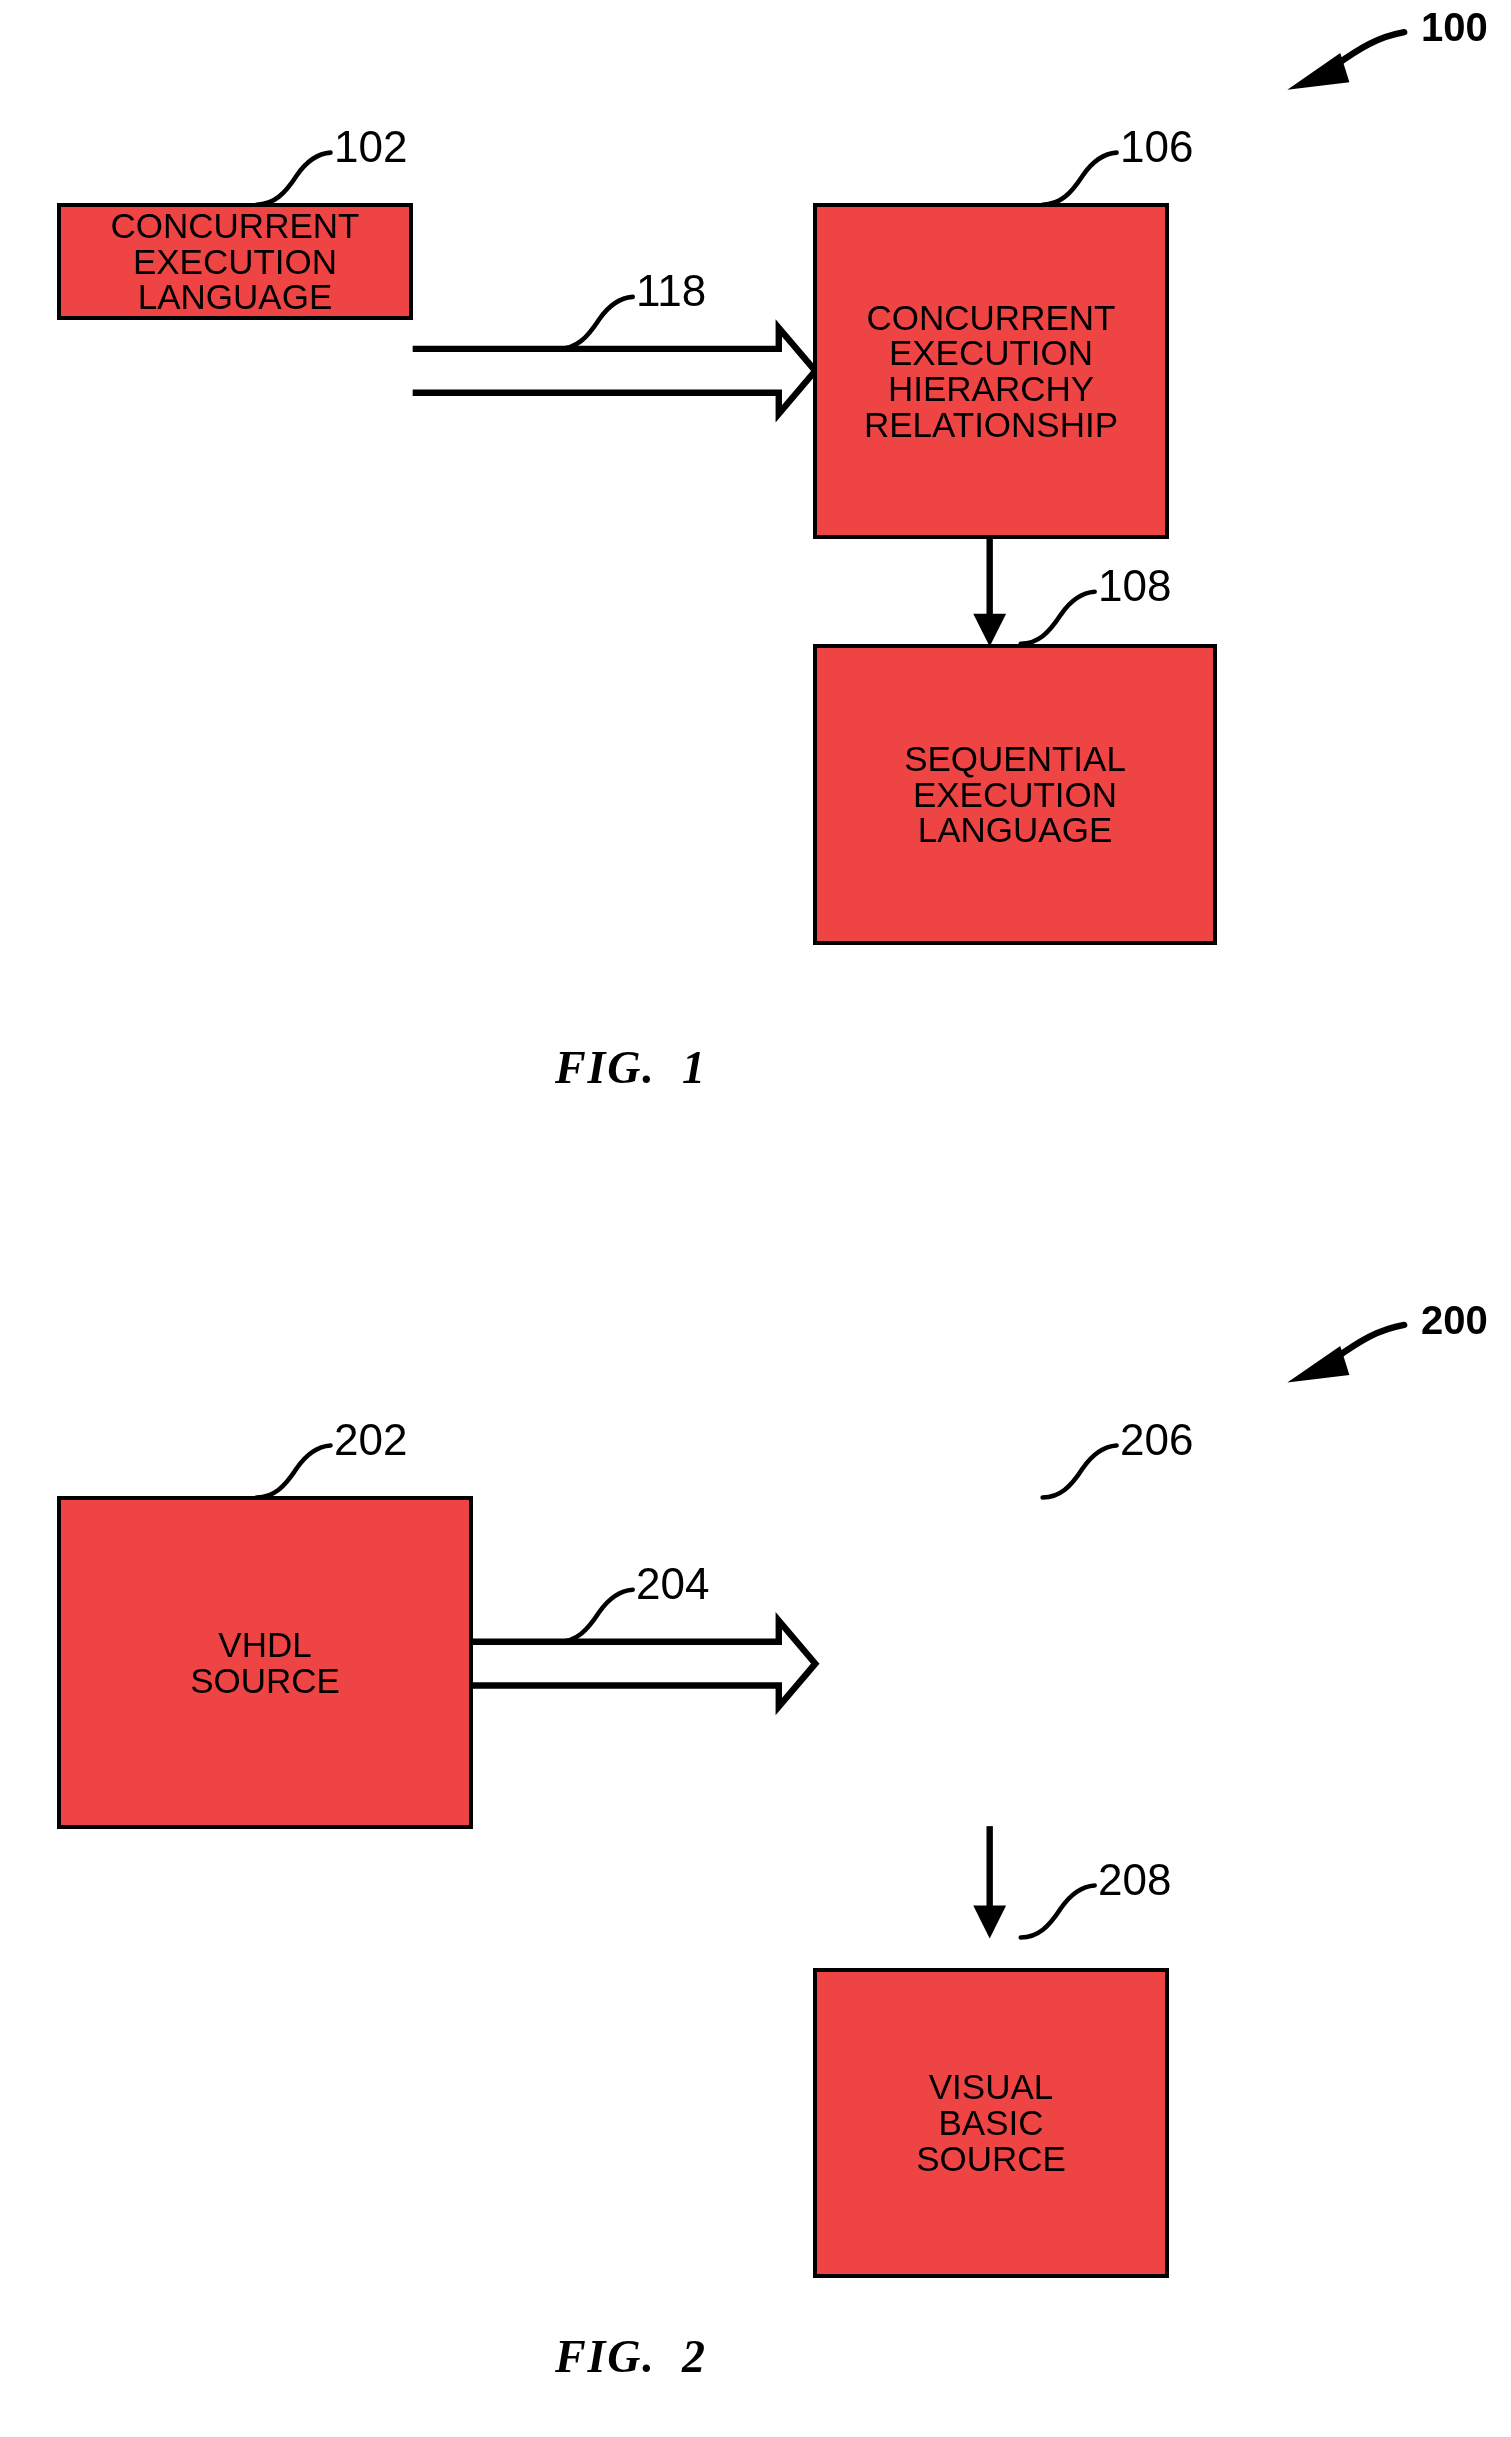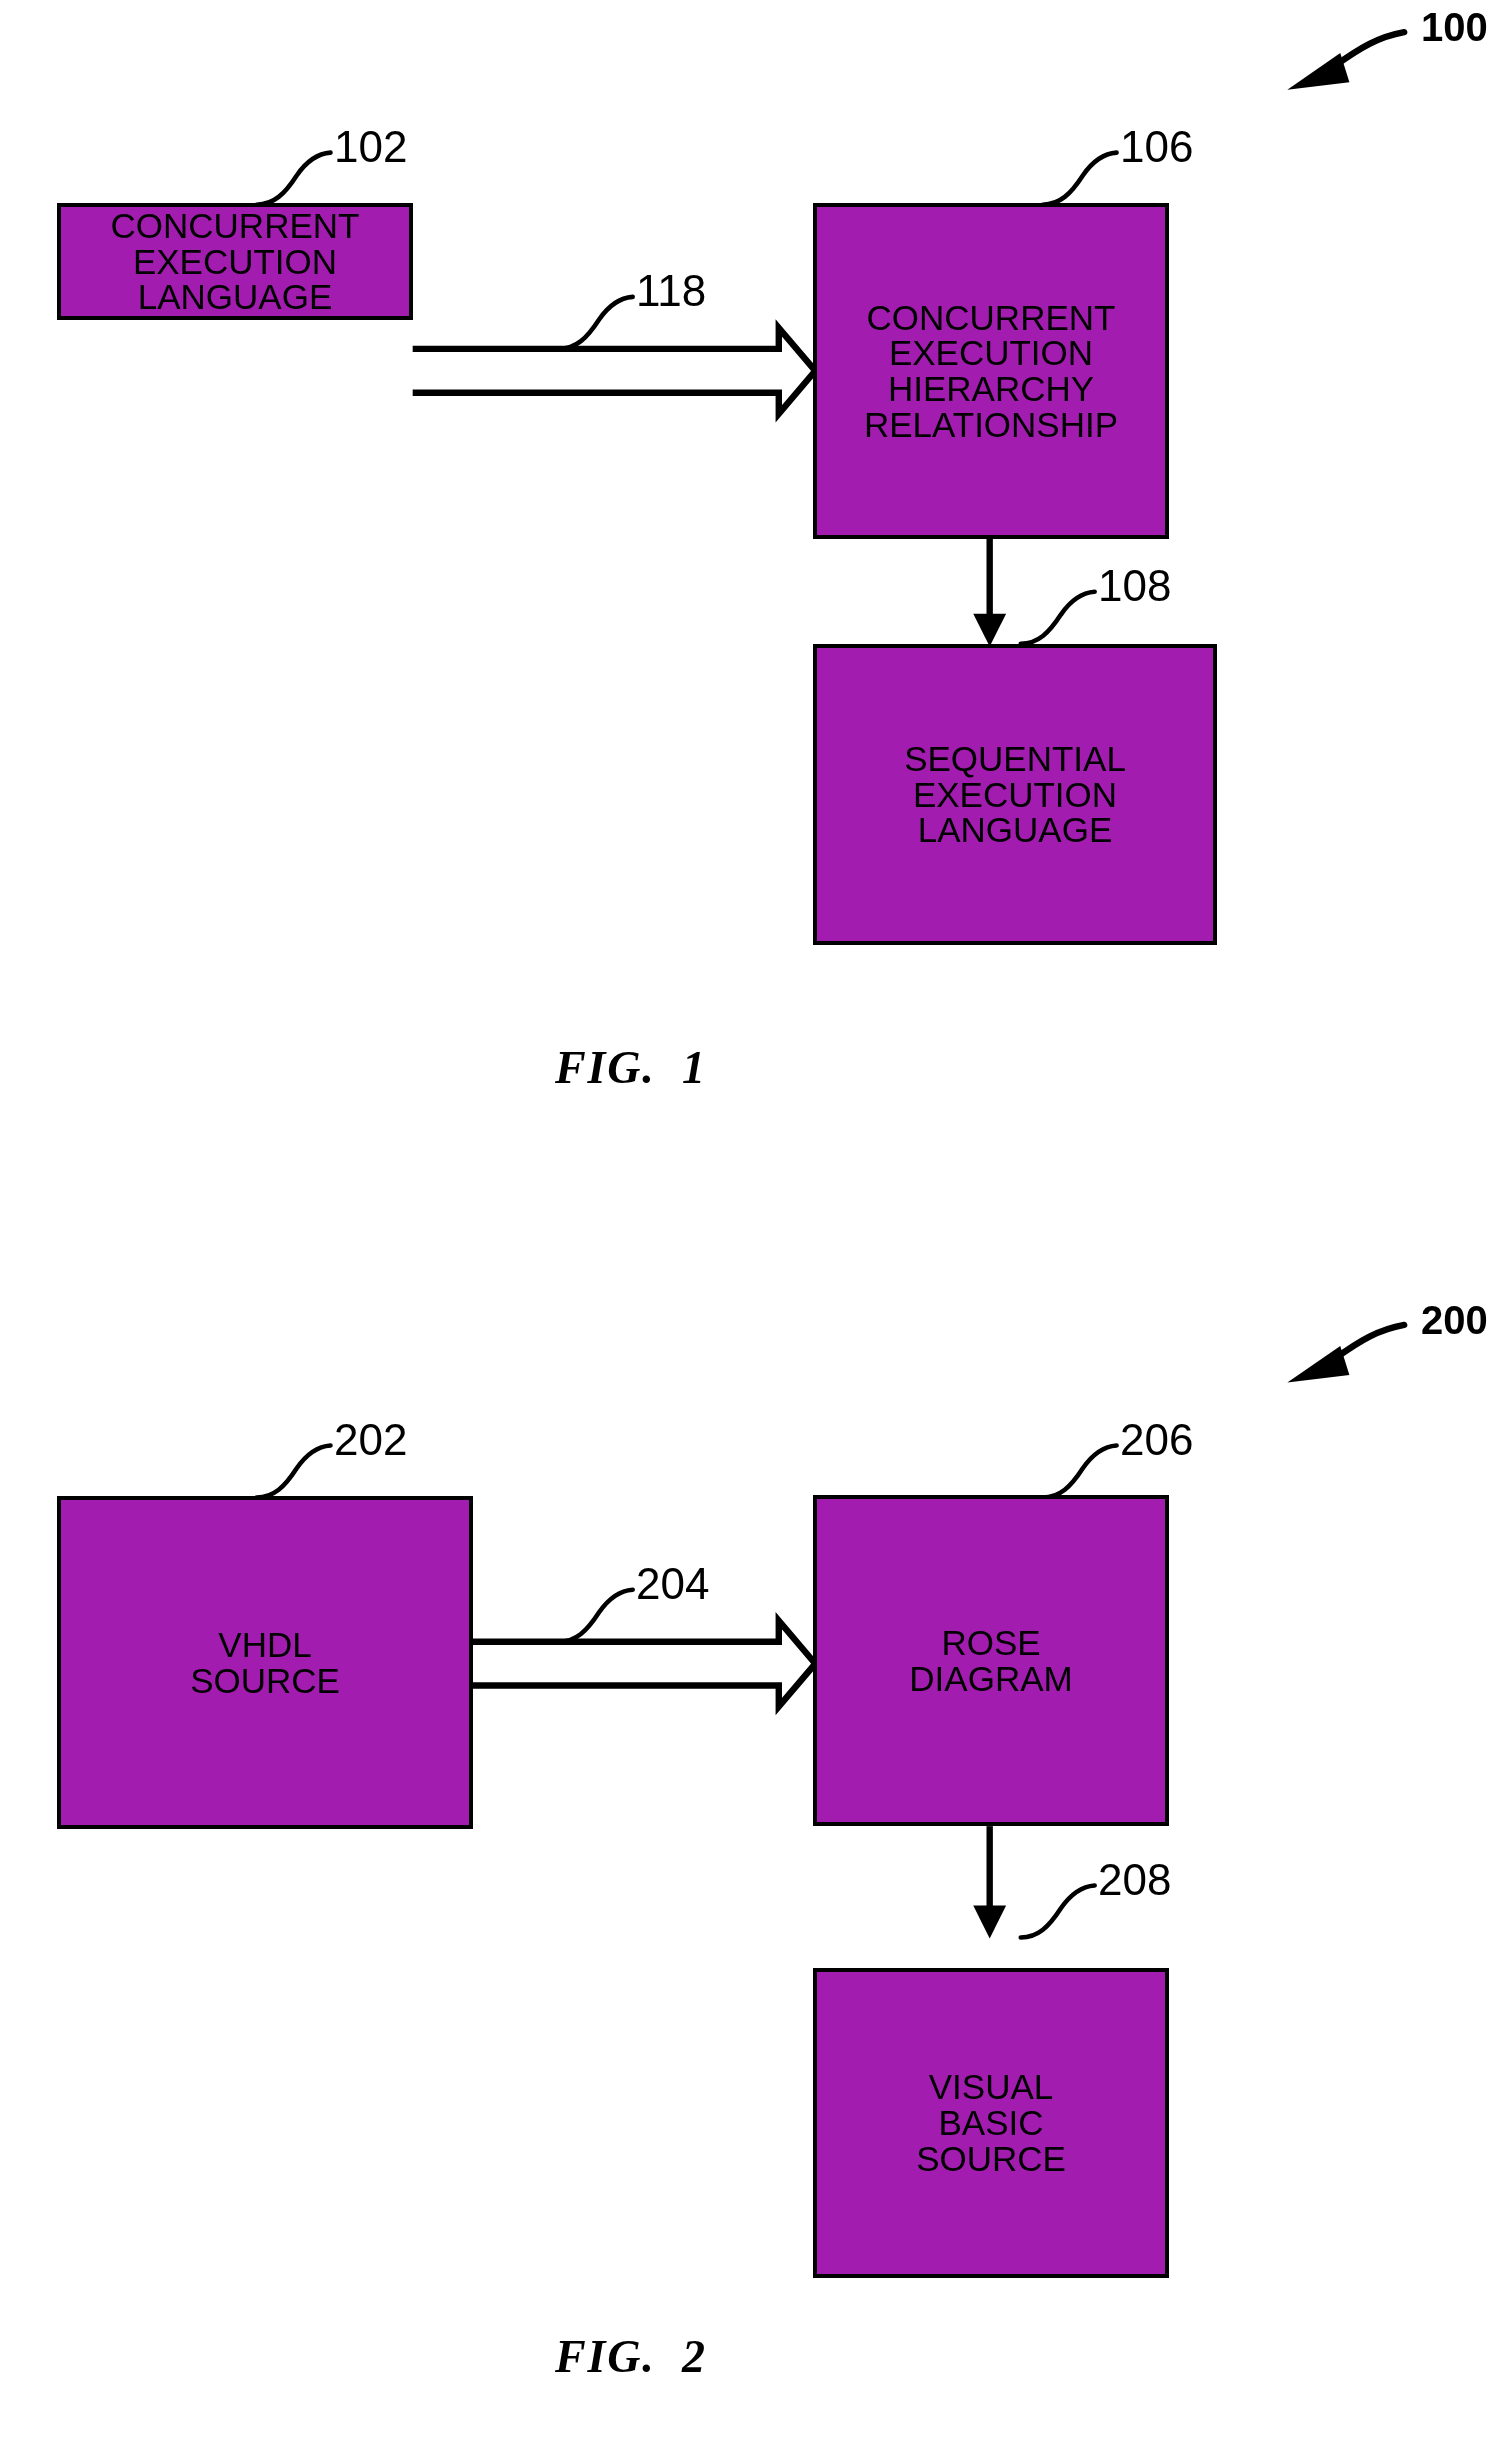--- a/index.html
+++ b/index.html
@@ -25,21 +25,21 @@
     left: 0;
     width: 1511px;
     height: 2438px;
     pointer-events: none;
   }
   
   .node-box {
     position: absolute;
     box-sizing: border-box;
     border: 4.6px solid #000000;
-    background: #a21caf;
+    background: #ef4444;
     display: flex;
     align-items: center;
     justify-content: center;
   }
   .node-label {
     text-align: center;
     font-family: "Liberation Sans", sans-serif;
     font-size: 35px;
     line-height: 1.02;
     letter-spacing: 0px;
@@ -178,24 +178,20 @@
 
   <div class="node-box" style="left:57px; top:1496px; width:416px; height:333px;">
     <div class="node-label">VHDL
 SOURCE</div>
   </div>
 
   <div class="ref-num" style="left:636px; top:1562px;">204</div>
 
   <div class="ref-num" style="left:1120px; top:1418px;">206</div>
 
-  <div class="node-box" style="left:813px; top:1495px; width:356px; height:331px;">
-    <div class="node-label">ROSE
-DIAGRAM</div>
-  </div>
 
   <div class="ref-num" style="left:1098px; top:1858px;">208</div>
 
   <div class="node-box" style="left:813px; top:1936px; width:356px; height:310px;margin-top:32px;">
     <div class="node-label">VISUAL
 BASIC
 SOURCE</div>
   </div>
 
   <div class="fig-caption" style="left:555px; top:2330px;">FIG.  2</div>

